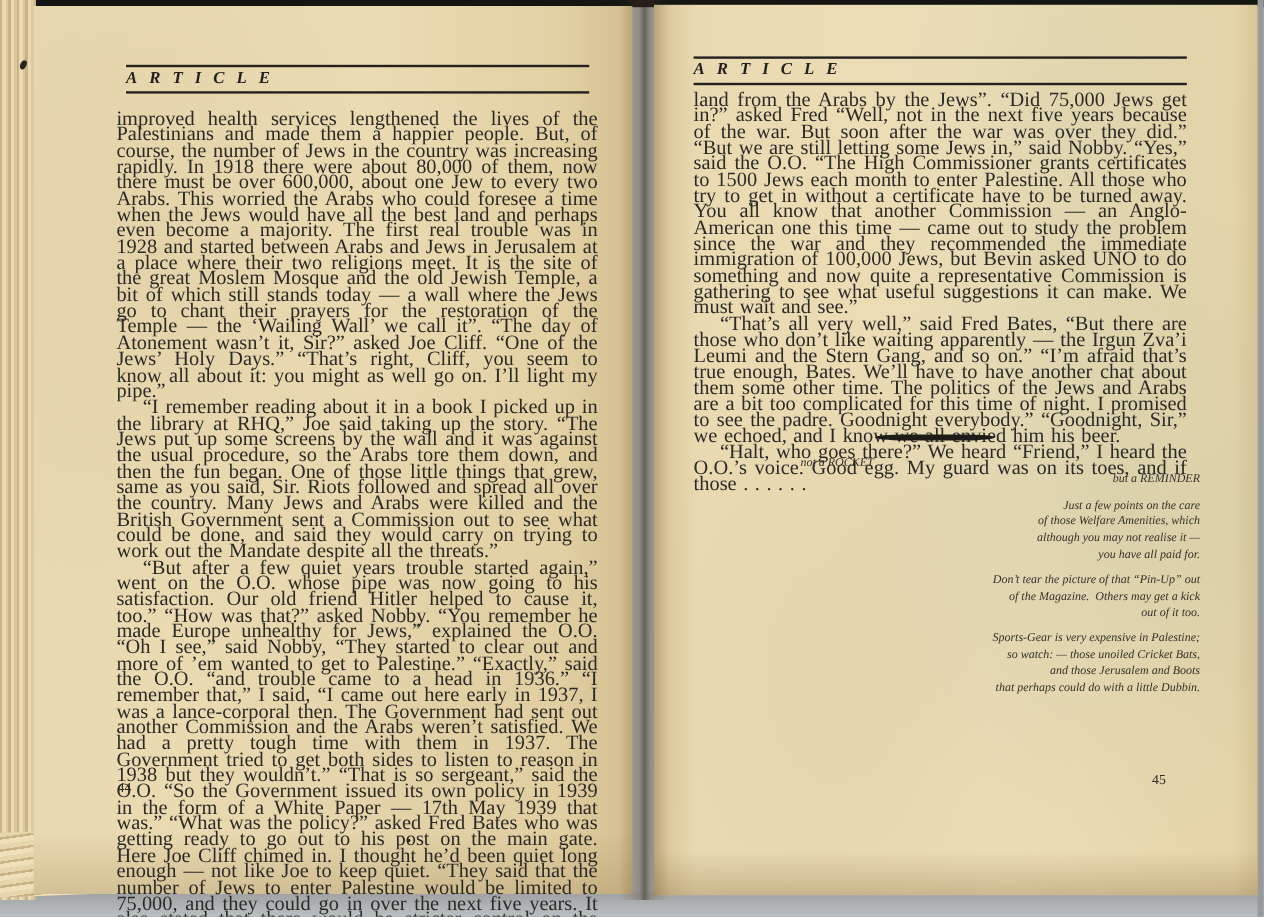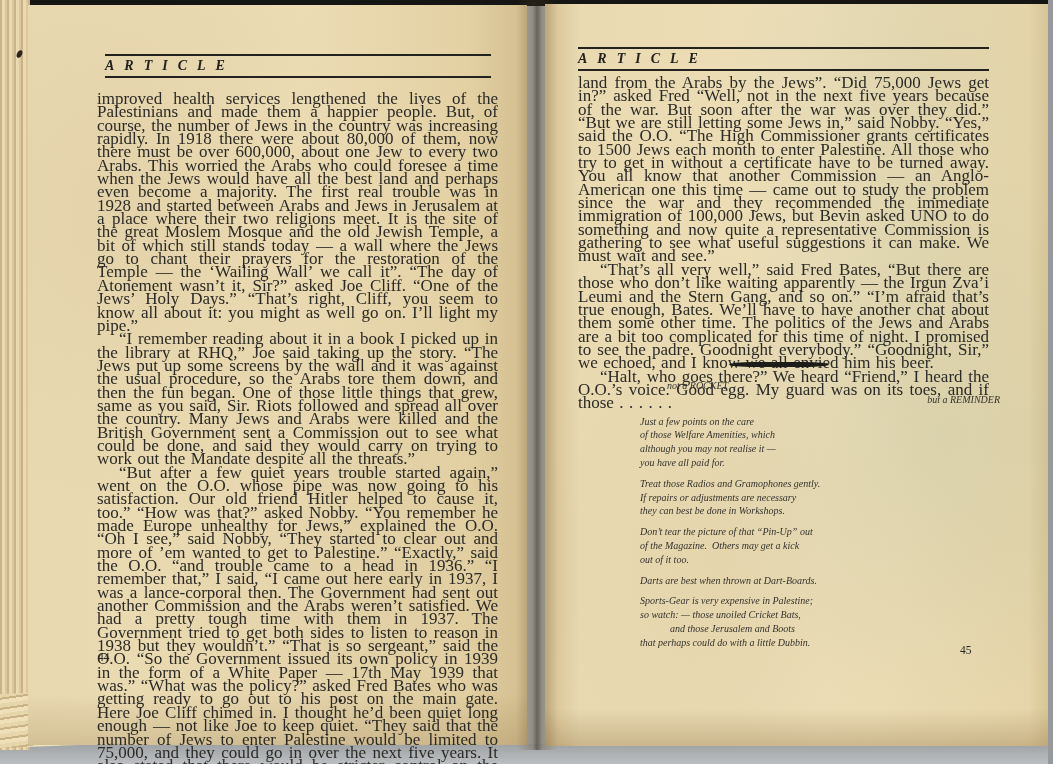--- a/index.html
+++ b/index.html
@@ -65,21 +65,21 @@
   .pn-left{left:70px;top:646px;}
   .pn-right{left:415px;top:640px;}
   
   .section-divider{position:absolute;left:184px;top:358px;width:100px;height:5px;
     background:#1d1c18;border-radius:50%/100%;}
   
   .reminder-section{position:absolute;left:95px;top:375px;width:360px;
     font-style:italic;font-size:10px;line-height:13.8px;color:#34322c;}
   .reminder-heading-1{margin-left:27px;}
   .reminder-heading-2{margin-left:52px;margin-bottom:8px;text-align:right;}
-  .stanza{white-space:pre-wrap;margin:0 0 7px 0;}
+  .stanza{white-space:pre-wrap;margin:0 0 7px 0;text-align:right;}
   .reminder-closing{margin-left:120px;}
   .ink-speck{position:absolute;background:#2a241c;border-radius:50%;}
   .speck-a{left:17px;top:50px;width:5px;height:8px;transform:rotate(25deg);}
   .speck-b{left:311px;top:694px;width:3px;height:3px;}
 </style>
 </head>
 <body>
 
 <div class="top-edge"></div>
 <div class="bottom-surface"></div>
@@ -114,27 +114,23 @@
     <p class="indent">“Halt, who goes there?”  We heard “Friend,” I heard the O.O.’s voice.  Good egg.  My guard was on its toes, and if those . . . . . .</p>
   </div>
   <div class="section-divider"></div>
   <div class="reminder-section">
     <div class="reminder-heading-1">not a ROCKET</div>
     <div class="reminder-heading-2">but a REMINDER</div>
     <div class="stanza">Just a few points on the care
 of those Welfare Amenities, which
 although you may not realise it —
 you have all paid for.</div>
-    <div class="stanza">Treat those Radios and Gramophones gently.
-If repairs or adjustments are necessary
-they can best be done in Workshops.</div>
     <div class="stanza">Don’t tear the picture of that “Pin-Up” out
 of the Magazine.  Others may get a kick
 out of it too.</div>
-    <div class="stanza">Darts are best when thrown at Dart-Boards.</div>
     <div class="stanza">Sports-Gear is very expensive in Palestine;
 so watch: — those unoiled Cricket Bats,
             and those Jerusalem and Boots
 that perhaps could do with a little Dubbin.</div>
   </div>
   <div class="page-number pn-right">45</div>
 
 </div>
 
 <div class="gutter-shadow"></div>

